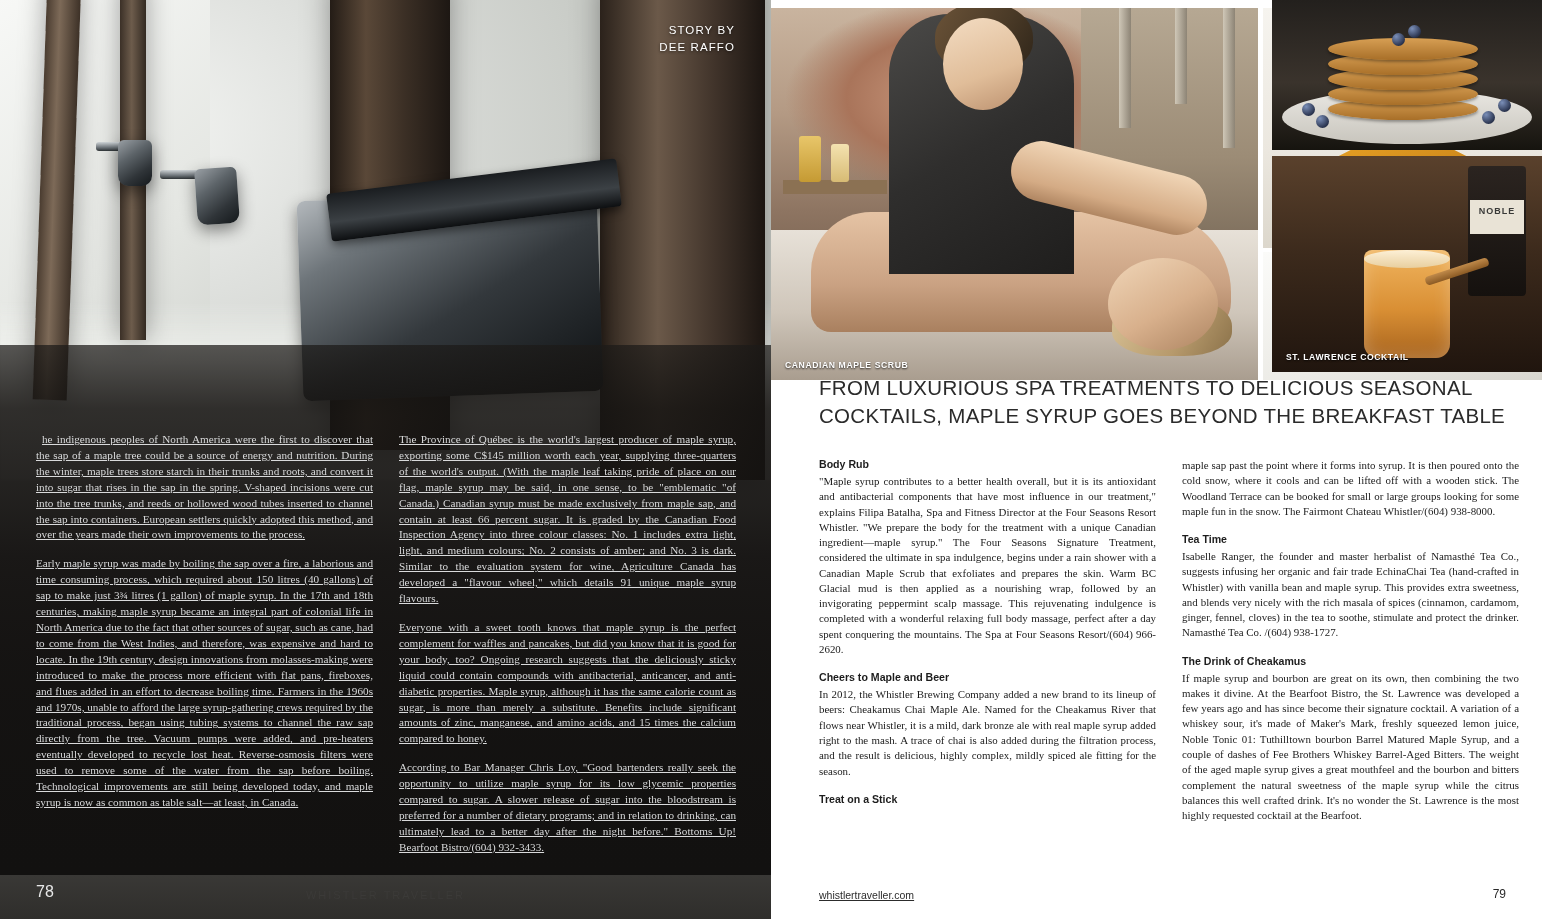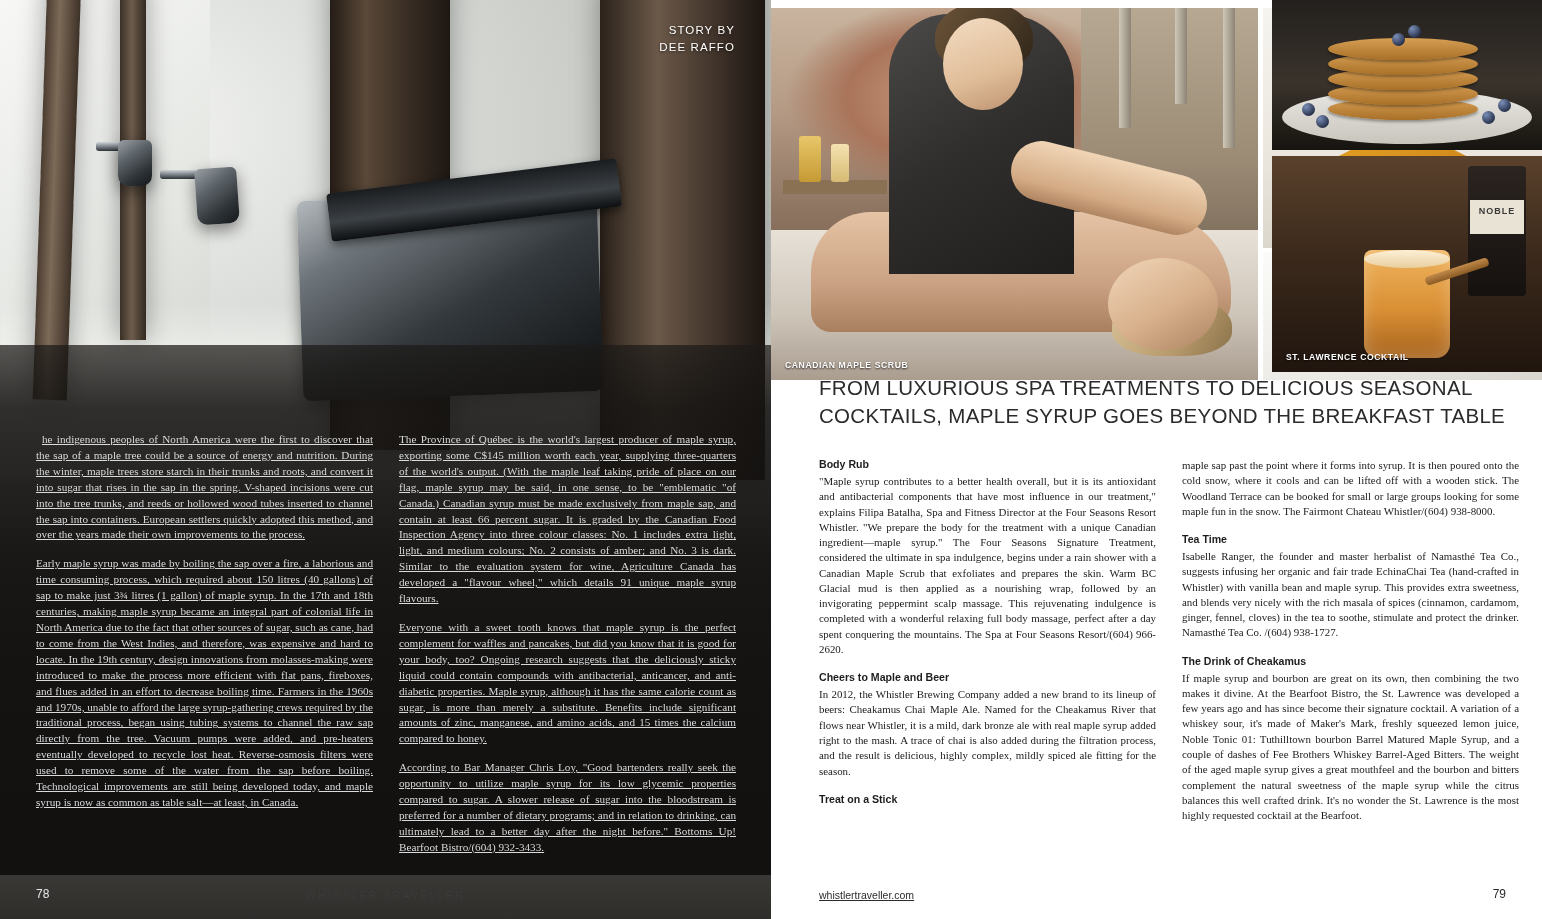--- a/index.html
+++ b/index.html
@@ -104,21 +104,21 @@
   .dropcap-para { position:relative; }
   .dropcap {
     float:left;
     font-family:"Liberation Serif", serif;
     font-size:44px; line-height:34px;
     padding:2px 6px 0 0; color:#e9eaea;
   }
   .page-num-left {
     position:absolute; left:36px; bottom:18px;
     font-family:"Liberation Sans", sans-serif;
-    font-size:12px; color:#e7e8e8;
+    font-size:16px; color:#e7e8e8;
   }
   .footer-center-left {
     position:absolute; left:0; bottom:18px; width:771px;
     text-align:center;
     font-family:"Liberation Sans", sans-serif;
     font-size:11px; color:#3b3a38; letter-spacing:2px;
   }
 
   
   .page-right {

